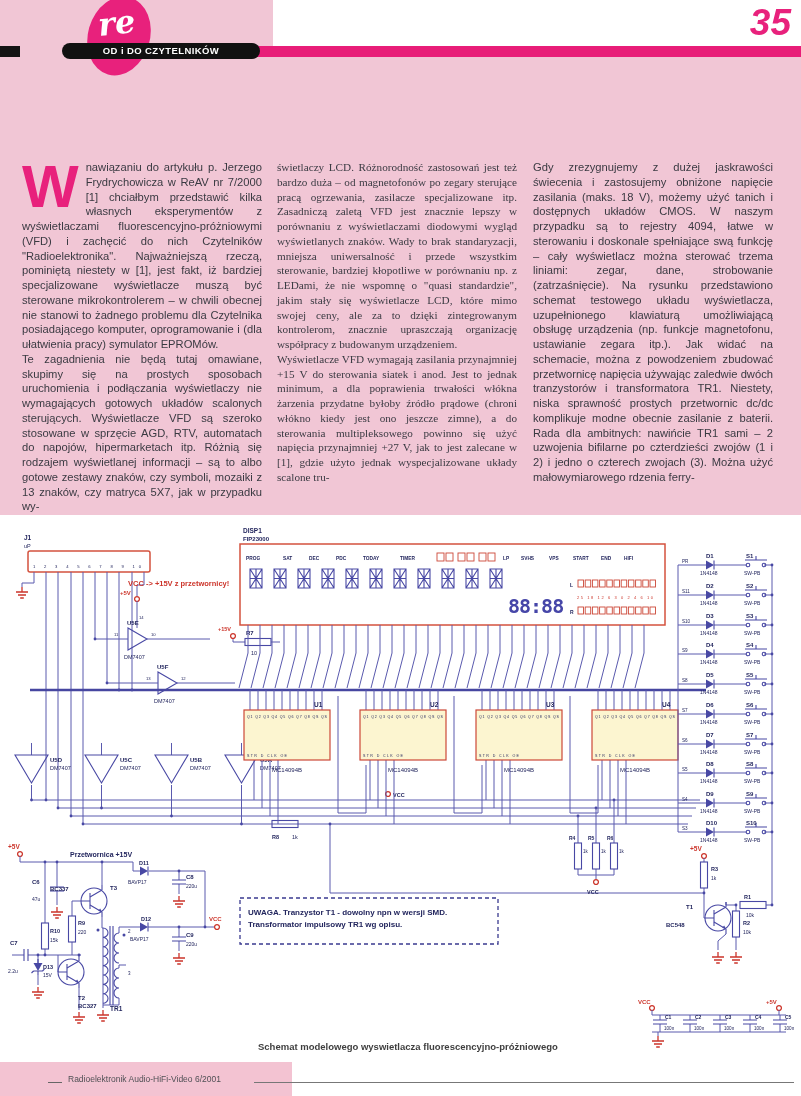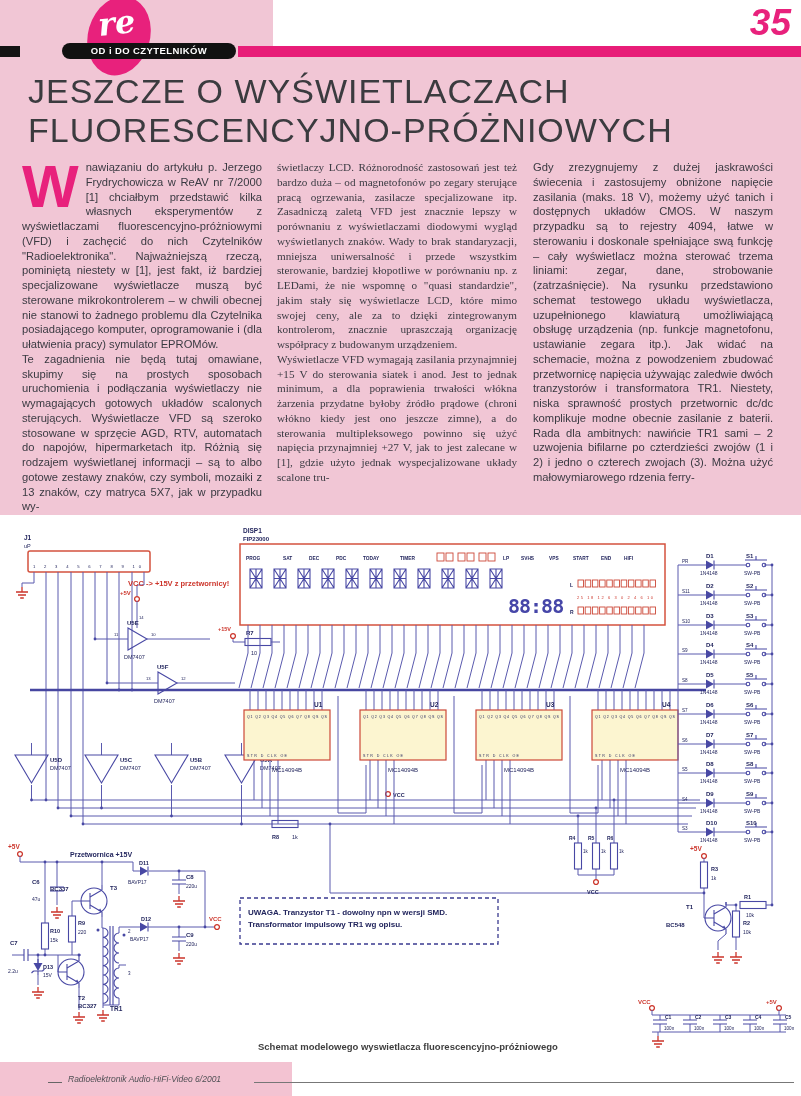--- a/index.html
+++ b/index.html
@@ -2,21 +2,21 @@
 <html><head>
 <meta charset="utf-8">
 <style>
   html,body{margin:0;padding:0;background:#fff;}
   .page{position:relative;width:801px;height:1096px;background:#ffffff;
         font-family:"Liberation Sans",sans-serif;overflow:hidden;}
   .bg-pink{position:absolute;left:0;top:0;width:801px;height:515px;background:#f1c6d5;}
   .corner-white{position:absolute;left:273px;top:0;width:528px;height:46px;background:#ffffff;}
   .rule-black-left{position:absolute;left:0;top:46px;width:20px;height:11px;background:#141414;}
   .rule-pink{position:absolute;left:238px;top:46px;width:563px;height:11px;background:#e81d78;}
-  .band{position:absolute;left:62px;top:43px;width:174px;height:16px;background:#111;
+  .band{position:absolute;left:62px;top:43px;width:198px;height:16px;background:#111;
         border-radius:9px;color:#fff;font-size:9.5px;font-weight:bold;letter-spacing:.4px;
         line-height:16px;text-align:center;z-index:3;}
   .logo-ellipse{position:absolute;left:88px;top:-4px;width:62px;height:80px;background:#e8217c;
         border-radius:50%;transform:rotate(16deg);z-index:2;}
   .logo-text{position:absolute;left:98px;top:4px;z-index:2;color:#fff;
         font-family:"DejaVu Serif",serif;font-weight:bold;font-style:italic;font-size:32px;
         transform:rotate(-6deg);}
   .page-number{position:absolute;right:10px;top:2px;color:#e8217c;font-size:37px;
         font-weight:bold;font-style:italic;z-index:4;}
   .title{position:absolute;left:28px;top:72px;font-size:34px;line-height:39px;color:#3b3b3f;
@@ -36,40 +36,36 @@
   .chip{fill:#fcf5d0;stroke:#cc4838;stroke-width:1.2;}
   .disp{stroke:#d4523e;stroke-width:1.5;fill:none;}
   .sq{stroke:#cc4838;stroke-width:0.9;fill:none;}
   .t{fill:#23265e;}
   .tb{font-weight:bold;}
   .tr{fill:#cc352b;}
   .tg{fill:#3f3f3f;}
   .note{stroke:#3a3a90;stroke-width:1.3;fill:none;stroke-dasharray:4 3;}
   .footer-band{position:absolute;left:0;top:1062px;width:292px;height:34px;background:#f3c3d2;z-index:2;}
   .footer-dash{position:absolute;left:48px;top:1082px;width:14px;height:1px;background:#666;z-index:3;}
-  .footer-text{position:absolute;left:68px;top:1074px;font-size:8.5px;color:#505055;z-index:3;font-style:italic;}
+  .footer-text{position:absolute;left:68px;top:1074px;font-size:8.5px;color:#505055;z-index:3;}
   .footer-line{position:absolute;left:254px;top:1082px;width:540px;height:1px;background:#777;z-index:3;}
 </style>
 </head>
 <body>
 
 <div class="page">
   <div class="bg-pink"></div>
   <div class="corner-white"></div>
   <div class="rule-black-left"></div>
   <div class="rule-pink"></div>
   <div class="band">OD i DO CZYTELNIKÓW</div>
   <div class="logo-ellipse"></div>
   <div class="logo-text">re</div>
   <div class="page-number">35</div>
 
-  <div class="title">
-    <div>JESZCZE O WYŚWIETLACZACH</div>
-    <div>FLUORESCENCYJNO-PRÓŻNIOWYCH</div>
-  </div>
 
   <div class="col" id="col1">
     <p><span class="dropcap">W</span><span>nawiązaniu do artykułu p. Jerzego Frydrychowicza w ReAV nr 7/2000 [1] chciałbym przedstawić kilka własnych eksperymentów z wyświetlaczami fluorescencyjno-próżniowymi (VFD) i zachęcić do nich Czytelników "Radioelektronika". Najważniejszą rzeczą, pominiętą niestety w [1], jest fakt, iż bardziej specjalizowane wyświetlacze muszą być sterowane mikrokontrolerem – w chwili obecnej nie stanowi to żadnego problemu dla Czytelnika posiadającego komputer, oprogramowanie i (dla ułatwienia pracy) symulator EPROMów.</span></p>
     <p>Te zagadnienia nie będą tutaj omawiane, skupimy się na prostych sposobach uruchomienia i podłączania wyświetlaczy nie wymagających gotowych układów scalonych sterujących. Wyświetlacze VFD są szeroko stosowane w sprzęcie AGD, RTV, automatach do napojów, hipermarketach itp. Różnią się rodzajem wyświetlanej informacji – są to albo gotowe zestawy znaków, czy symboli, mozaiki z 13 znaków, czy matryca 5X7, jak w przypadku wy-</p>
   </div>
   <div class="col" id="col2">
     <p>świetlaczy LCD. Różnorodność zastosowań jest też bardzo duża – od magnetofonów po zegary sterujące pracą ogrzewania, zasilacze specjalizowane itp. Zasadniczą zaletą VFD jest znacznie lepszy w porównaniu z wyświetlaczami diodowymi wygląd wyświetlanych znaków. Wady to brak standaryzacji, mniejsza uniwersalność i przede wszystkim sterowanie, bardziej kłopotliwe w porównaniu np. z LEDami, że nie wspomnę o "quasi standardzie", jakim stały się wyświetlacze LCD, które mimo swojej ceny, ale za to dzięki zintegrowanym kontrolerom, znacznie upraszczają organizację współpracy z budowanym urządzeniem.</p>
     <p>Wyświetlacze VFD wymagają zasilania przynajmniej +15 V do sterowania siatek i anod. Jest to jednak minimum, a dla poprawienia trwałości włókna żarzenia przydatne byłoby źródło prądowe (chroni włókno kiedy jest ono jeszcze zimne), a do sterowania multipleksowego powinno się użyć napięcia przynajmniej +27 V, jak to jest zalecane w [1], gdzie użyto jednak wyspecjalizowane układy scalone tru-</p>
   </div>
   <div class="col" id="col3">

